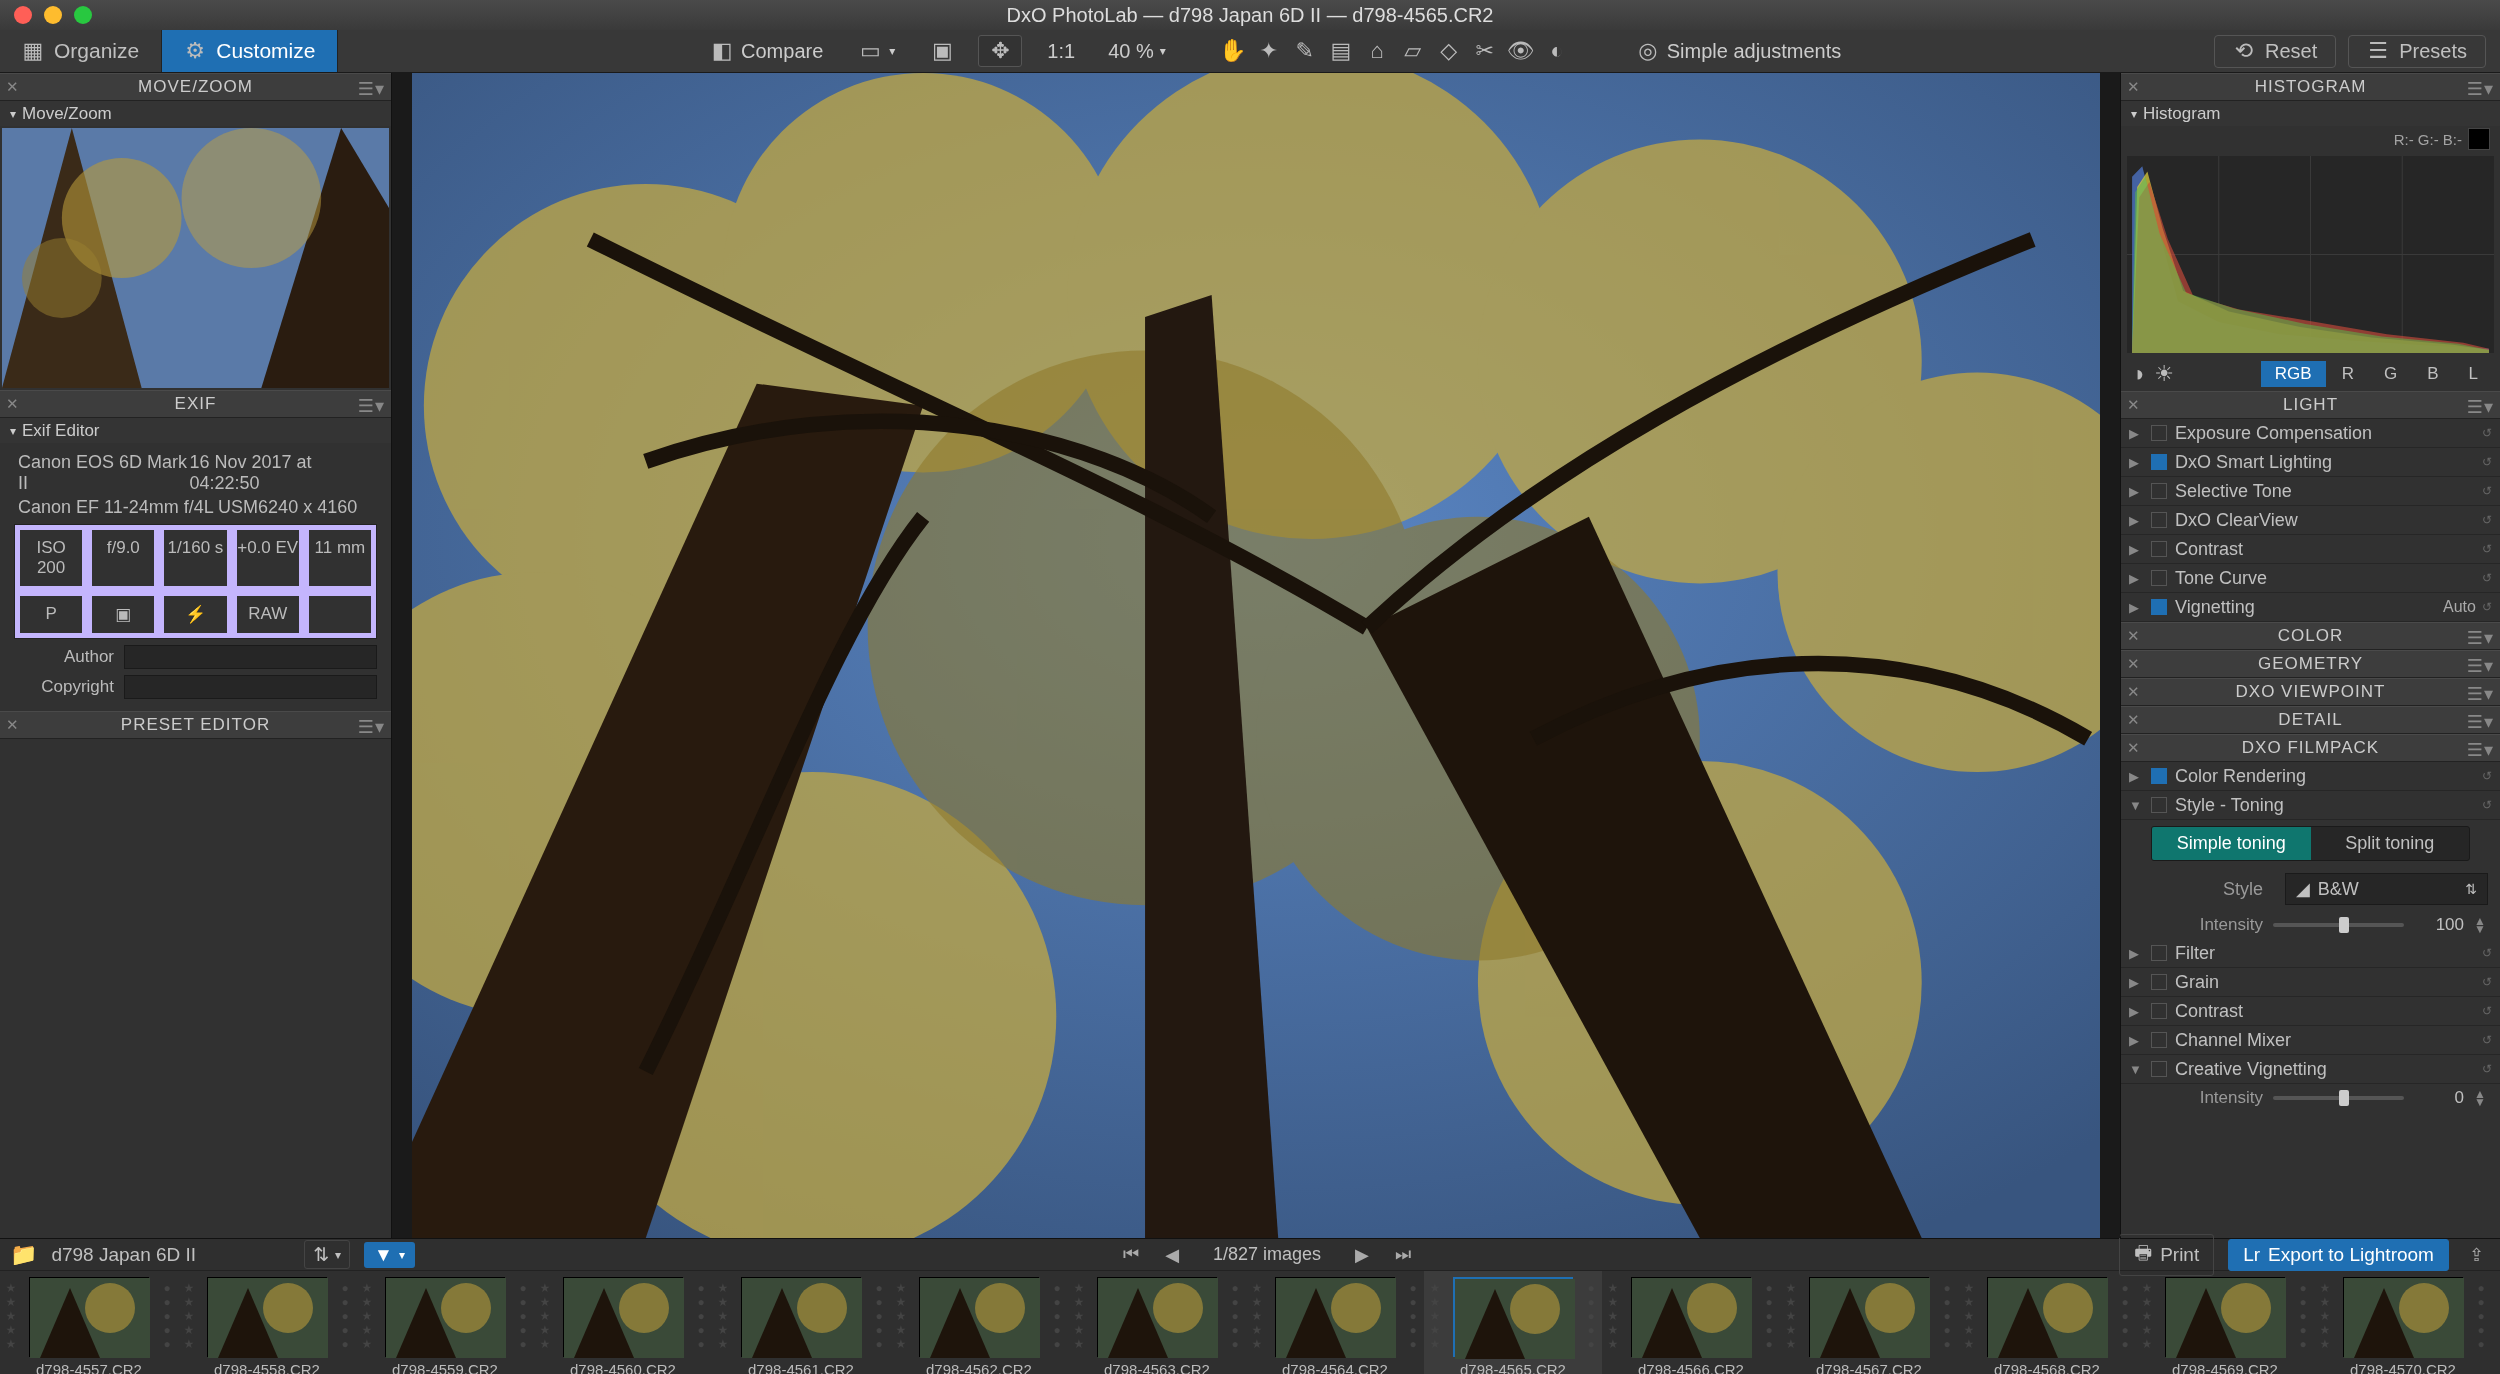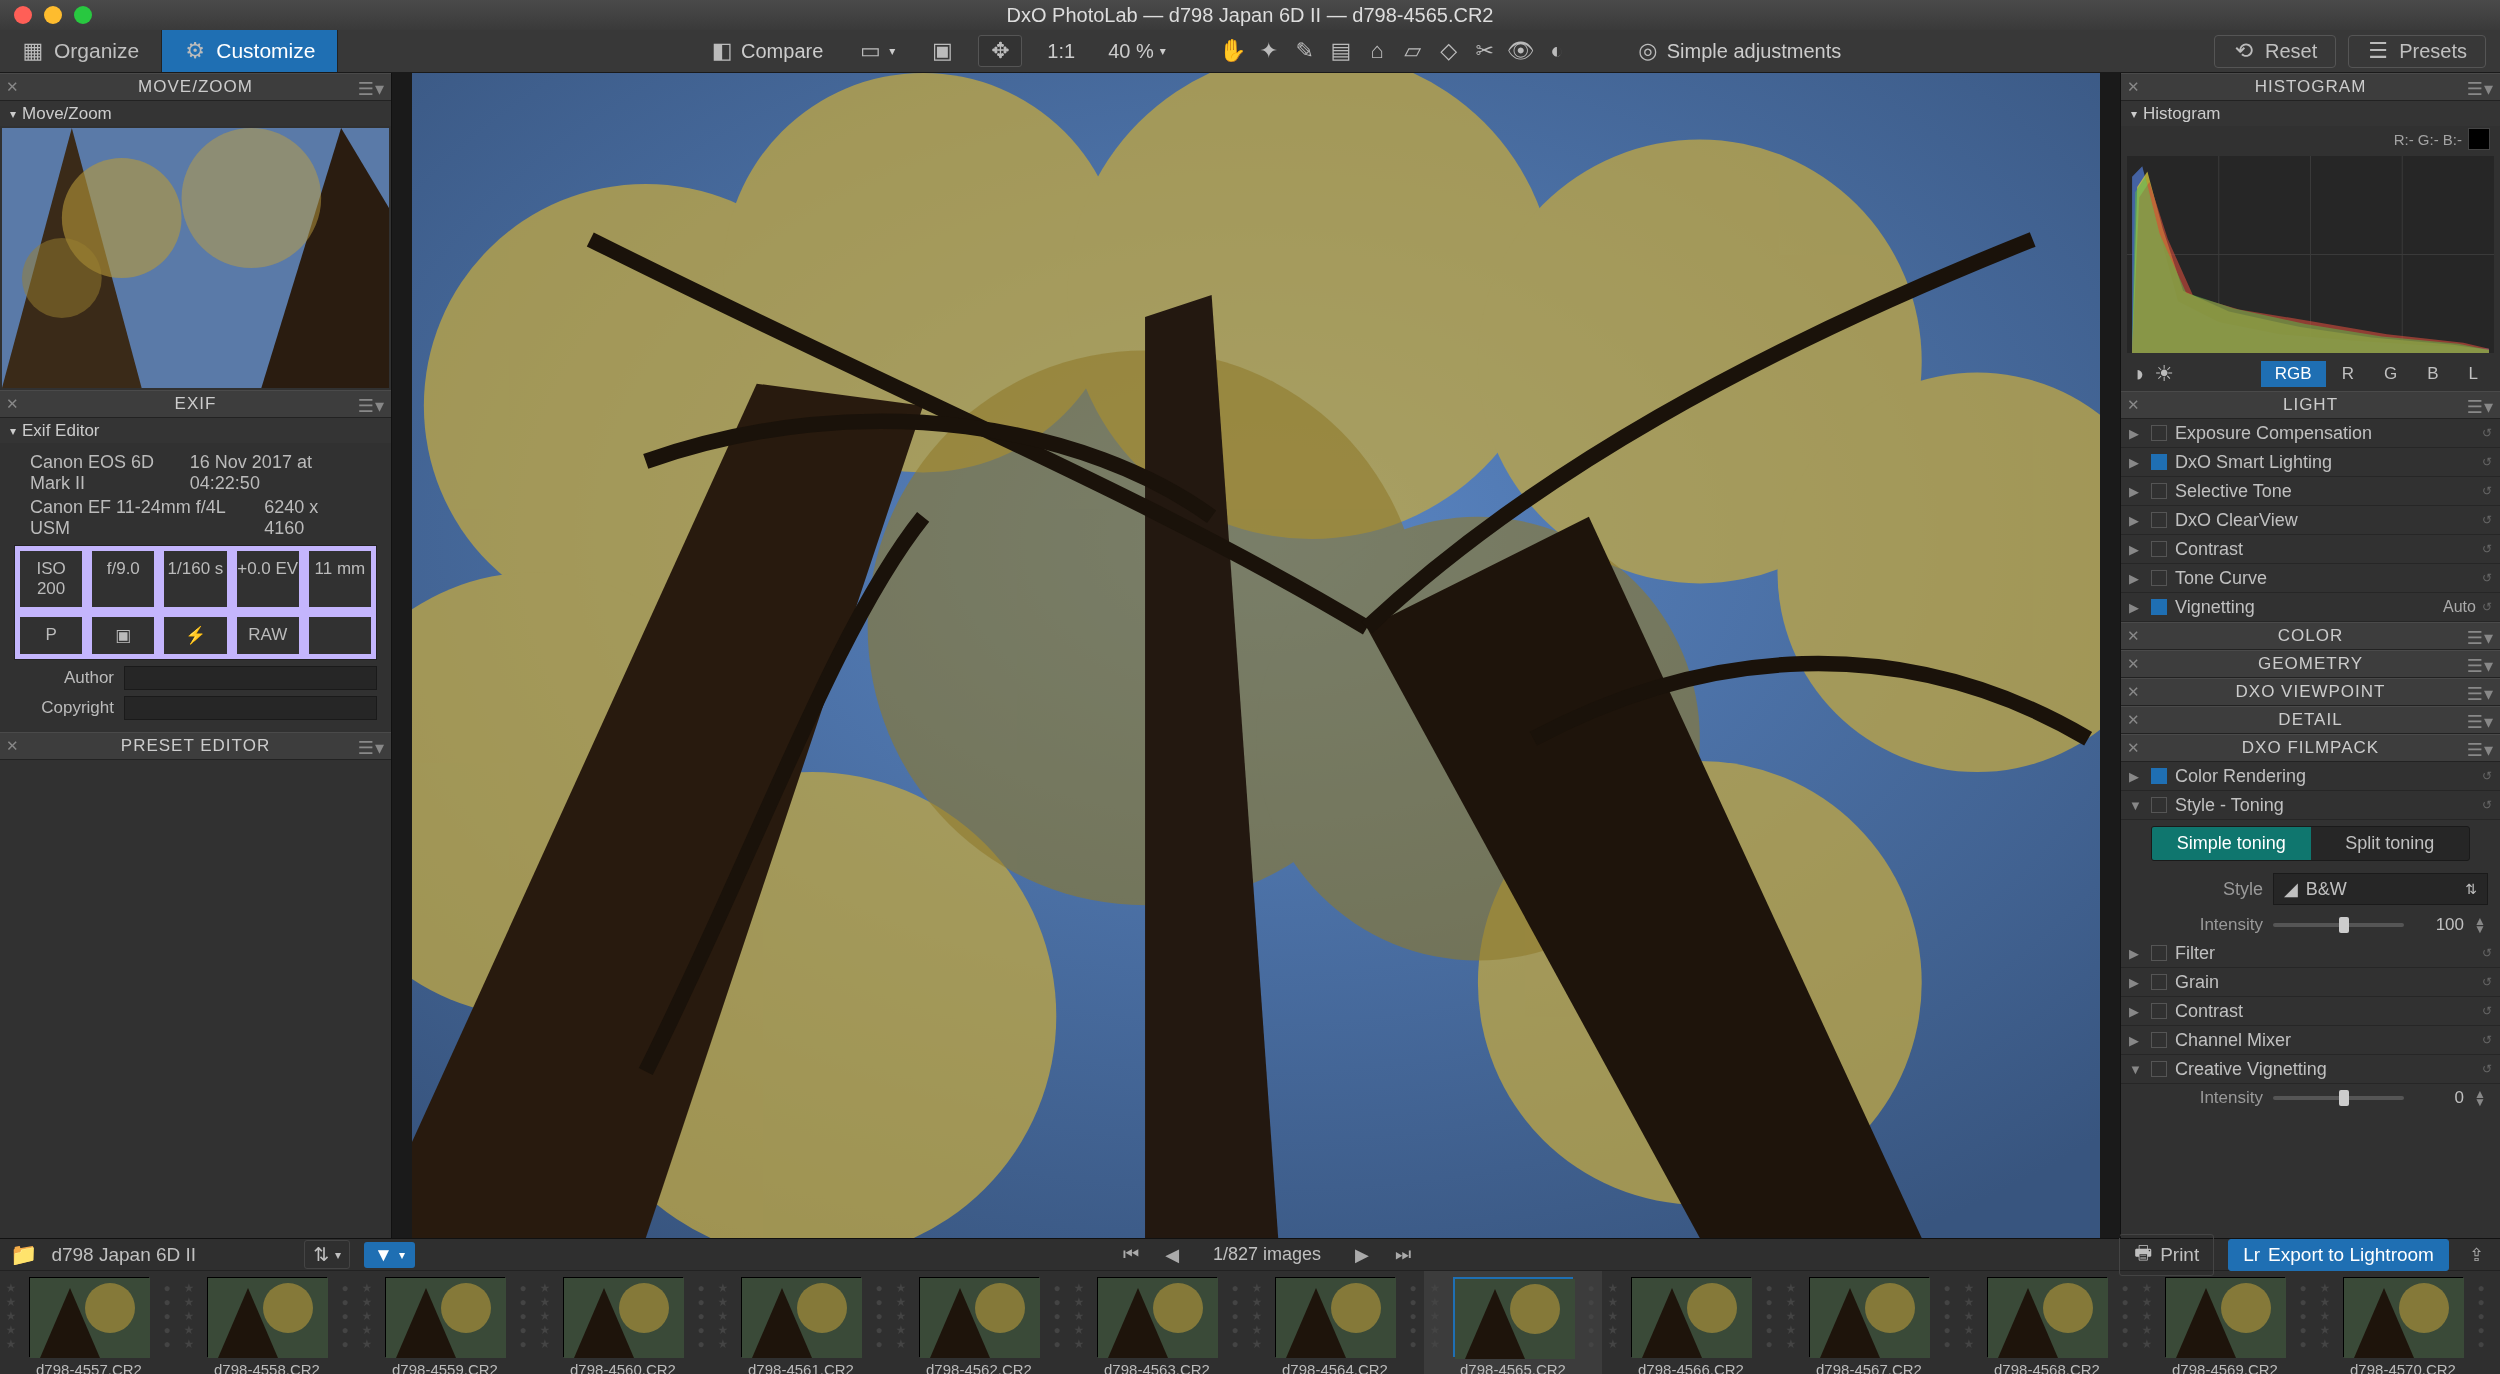--- a/index.html
+++ b/index.html
@@ -33,21 +33,21 @@
 
 .panelhead { background: #3d3d3d; height: 28px; display: flex; align-items: center; justify-content: center; border-top:1px solid #4a4a4a; border-bottom:1px solid #222; position: relative; font-size:17px; letter-spacing:1px; color:#ccc; }
 .panelhead .closex { position:absolute; left:6px; top:4px; font-size:15px; color:#888; cursor:pointer;}
 .panelhead .hamb { position:absolute; right:6px; top:4px; font-size:18px; color:#888; cursor:pointer;}
 .subhead { background: #343434; height: 25px; display:flex; align-items:center; padding:0 10px; font-size:17px; color:#ccc; gap:6px;}
 
 .thumbpreview { height:260px; background:#111; margin:2px; display:flex; align-items:center; justify-content:center; }
 .thumbpreview svg { width:100%; height:100%; }
 
 .exifbody { padding: 6px 14px; font-size: 18px; color:#bbb; }
-.exifrow { display: flex; justify-content: flex-start; margin: 3px 16px; }
+.exifrow { display: flex; justify-content: flex-start; margin: 3px 4px; }
 .exifgrid { display: grid; grid-template-columns: repeat(5,1fr); border:1px solid #222; margin-top:6px; }
 .exifcell { border:5px solid #c4b5fd; text-align:center; padding:8px 0; font-size:17px; }
 .exifinput { display:flex; align-items:center; gap:10px; margin:6px 0; }
 .exifinput label { width:100px; text-align:right; font-size:17px; }
 .exifinput .fieldbox { flex:1; height:24px; background:#262626; border:1px solid #1a1a1a; }
 
 
 .centerimg { position:absolute; inset:0 20px; }
 .centerimg svg { width:100%; height:100%; }
 
@@ -74,21 +74,21 @@
 .togglepair span { flex:1; text-align:center; padding:6px 0; font-size:18px; cursor:pointer;}
 .togglepair span.active { background:#0f766e; color:#fff; }
 
 .sliderrow { display:flex; align-items:center; padding:4px 12px; font-size:17px; gap:10px; }
 .sliderrow label { width:130px; text-align:right; color:#999;}
 .sliderrow .track { flex:1; height:4px; background:#555; position:relative; border-radius:2px;}
 .sliderrow .thumb { position:absolute; width:10px; height:16px; background:#ccc; top:-6px; border-radius:2px;}
 .sliderrow .num { width:50px; text-align:right; }
 .sliderrow .stepper { width:14px; font-size:12px; color:#888; line-height:8px;}
 
-.stylerow { display:flex; align-items:center; padding:6px 12px; gap:10px; font-size:18px; }
+.stylerow { display:flex; align-items:center; padding:6px 12px; gap:22px; font-size:18px; }
 .stylerow label { width:130px; text-align:right; color:#999; }
 .styledd { flex:1; background:#262626; border:1px solid #1a1a1a; padding:4px 10px; display:flex; align-items:center; justify-content:space-between;}
 
 
 .bottombar { height: 136px; background:#2f2f2f; border-top:1px solid #111; display:flex; flex-direction:column;}
 .pathrow { height:32px; display:flex; align-items:center; padding:0 10px; border-bottom:1px solid #222; gap:14px;}
 .pathrow .folder { color:#3da0e3; font-size:22px;}
 .pathrow .pname { font-size:19px; }
 .pathrow .sp { flex:1;}
 .navbtn { padding:2px 6px; cursor:pointer; font-size:18px; color:#aaa;}

